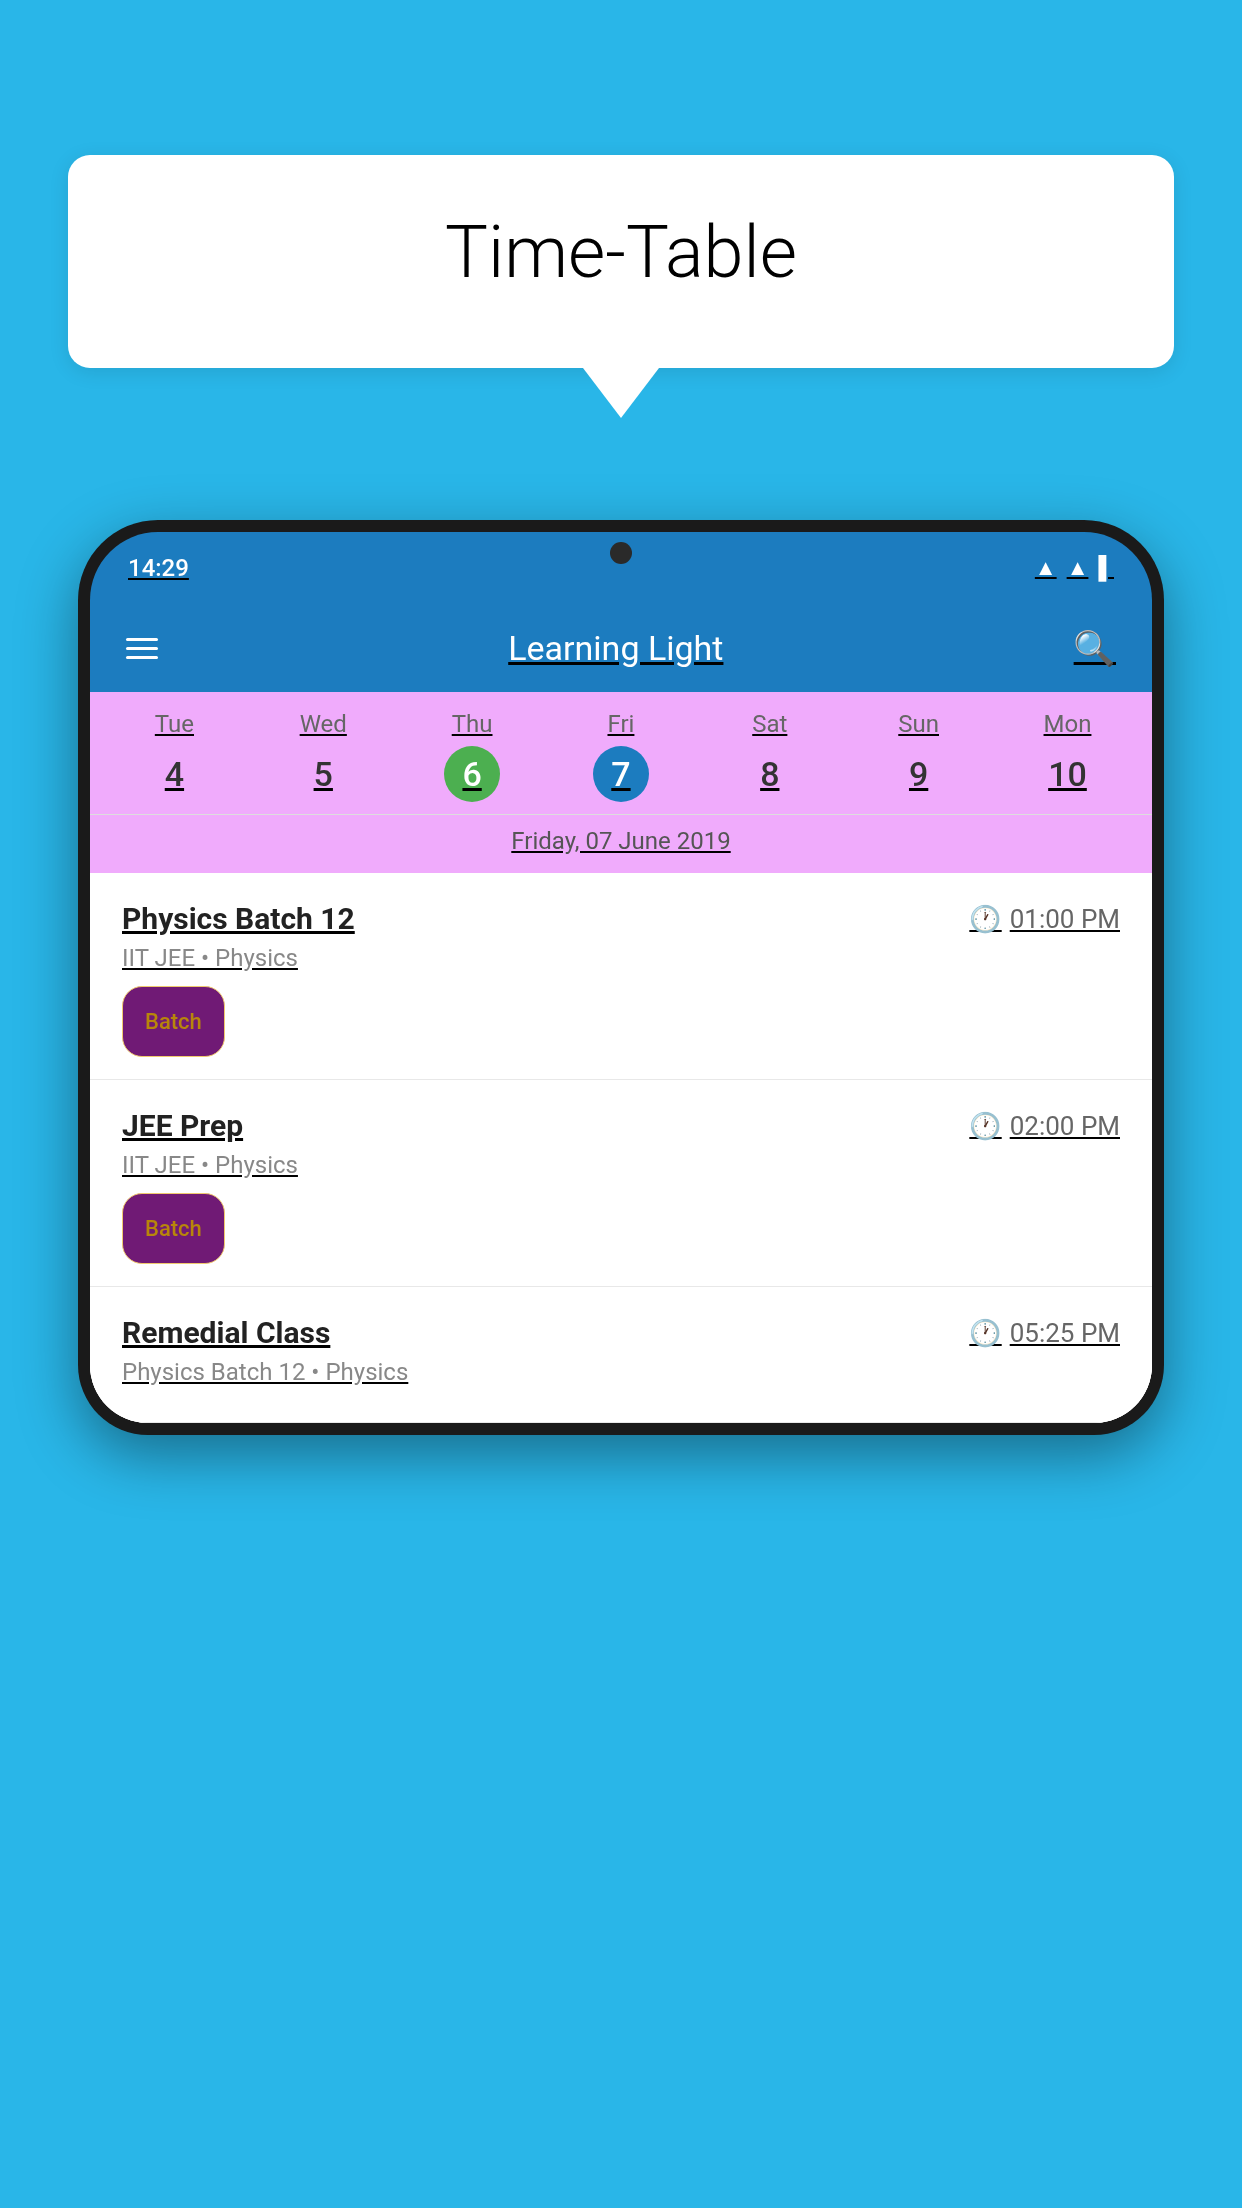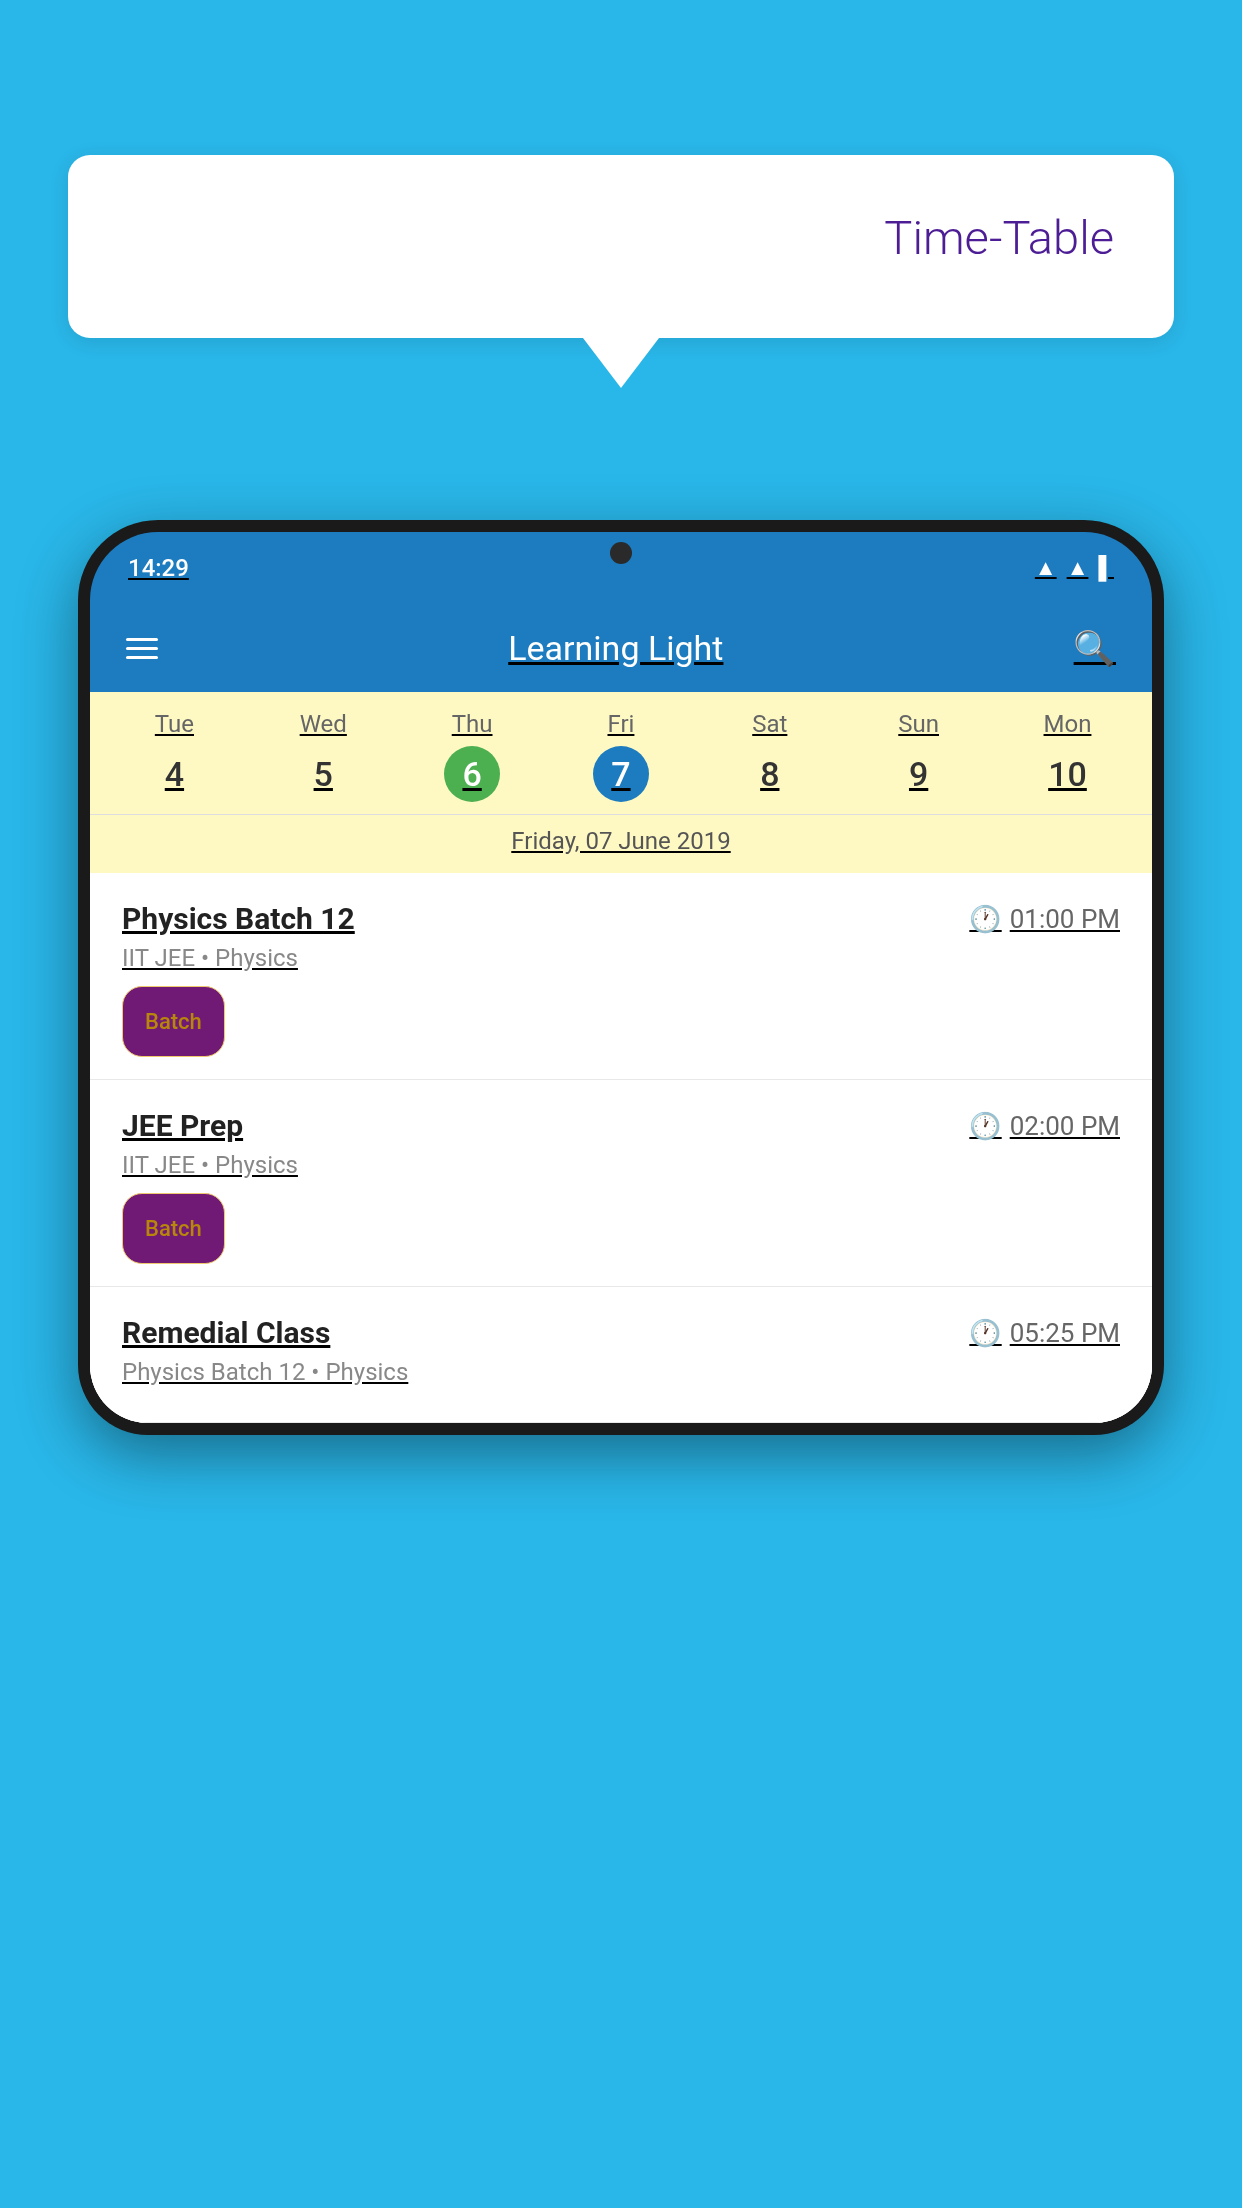--- a/index.html
+++ b/index.html
@@ -24,25 +24,24 @@
 
     .speech-bubble {
       background: white;
       border-radius: 22px;
       padding: 55px 60px 55px 60px;
       text-align: center;
       box-shadow: 0 4px 20px rgba(0,0,0,0.1);
     }
 
     .speech-bubble-title {
-      font-size: 47px;
+      font-size: 72px;
       font-weight: 300;
-      color: #4c1d95;
+      color: #000000;
       margin-bottom: 18px;
-      text-align: right;
     }
 
     .speech-bubble-subtitle {
       font-size: 32px;
       color: #999;
       font-weight: 400;
     }
 
     .speech-bubble-pointer {
       width: 0;
@@ -150,21 +149,21 @@
     }
 
     .search-icon-btn {
       color: white;
       font-size: 34px;
       cursor: pointer;
     }
 
     
     .calendar-week {
-      background: #fef9c3;
+      background: #f0abfc;
       padding: 18px 0 0 0;
     }
 
     .week-days-row {
       display: flex;
       justify-content: space-around;
       padding: 0 10px;
       margin-bottom: 12px;
     }
 

